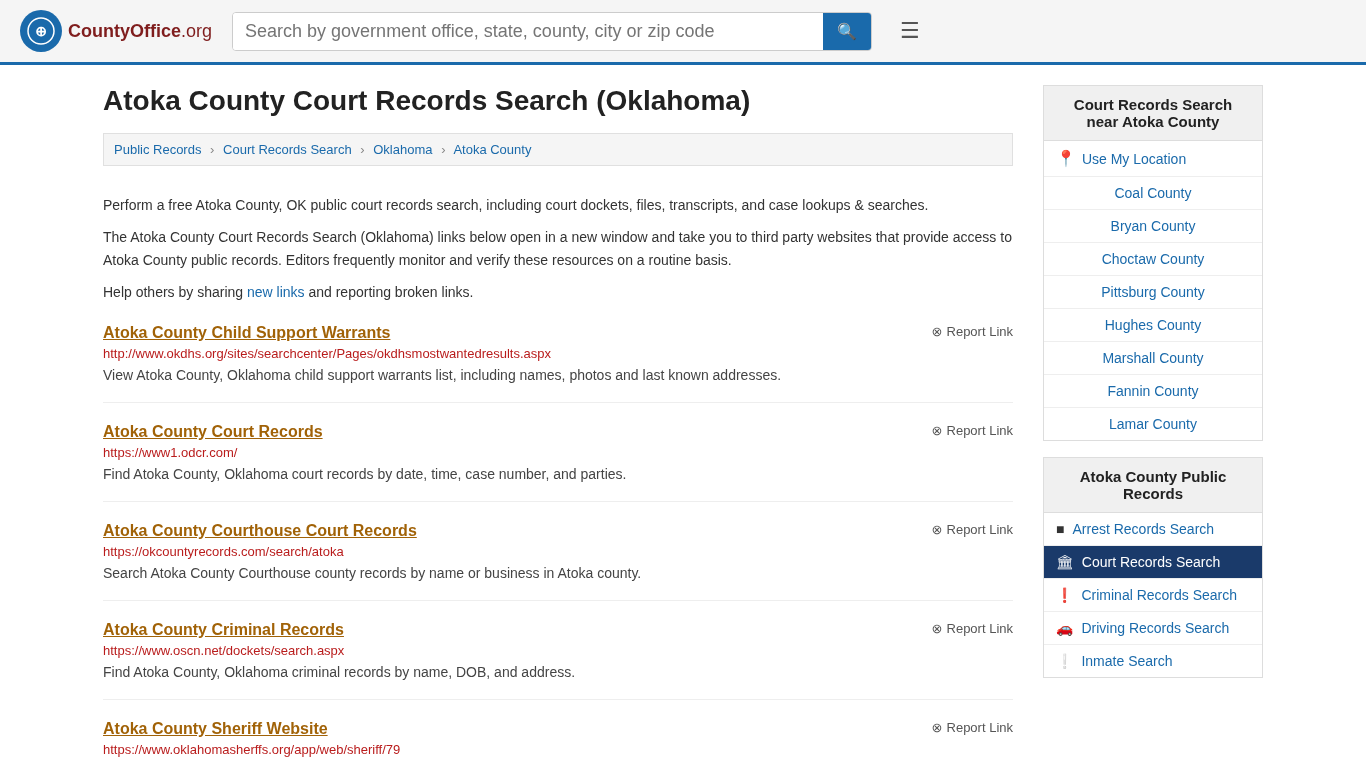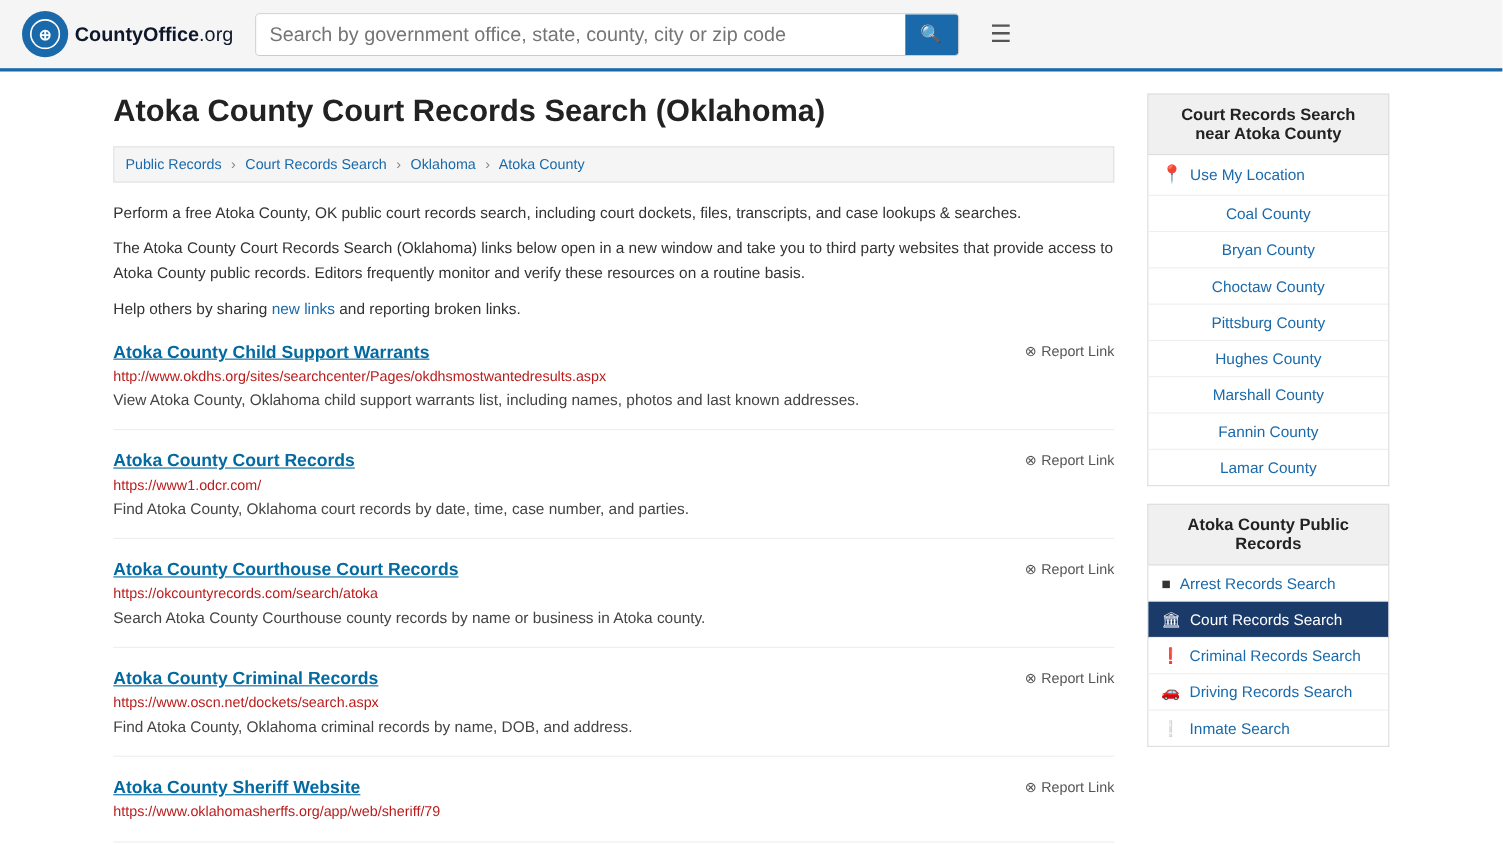--- a/index.html
+++ b/index.html
@@ -29,21 +29,21 @@
       align-items: center;
       justify-content: center;
       color: white;
       font-size: 20px;
     }
     .logo-text {
       font-size: 18px;
       color: #333;
       font-weight: bold;
     }
-    .logo-text span { color: #0f172a; }
+    .logo-text span { color: #7f1d1d; }
     .logo-org { color: #555; font-weight: normal; text-align: right; }
     .search-bar-container {
       flex: 1;
       max-width: 640px;
       display: flex;
       border: 1px solid #ccc;
       border-radius: 4px;
       overflow: hidden;
       background: white;
     }
@@ -94,21 +94,21 @@
       font-size: 28px;
       font-weight: bold;
       color: #222;
       margin-bottom: 16px;
     }
 
     
     .breadcrumb {
       font-size: 13px;
       color: #555;
-      margin-bottom: 16px;
+      margin-bottom: 28px;
       padding: 8px 10px;
       background: #f5f5f5;
       border: 1px solid #e0e0e0;
     }
     .breadcrumb a {
       color: #1a6aab;
       text-decoration: none;
     }
     .breadcrumb .sep { margin: 0 5px; color: #888; }
 
@@ -132,21 +132,21 @@
     }
     .result-header {
       display: flex;
       justify-content: space-between;
       align-items: flex-start;
       margin-bottom: 4px;
     }
     .result-title {
       font-size: 16px;
       font-weight: bold;
-      color: #0369a1;
+      color: #a16207;
       text-decoration: underline;
       cursor: pointer;
     }
     .report-link {
       font-size: 13px;
       color: #555;
       white-space: nowrap;
       display: flex;
       align-items: center;
       gap: 4px;

